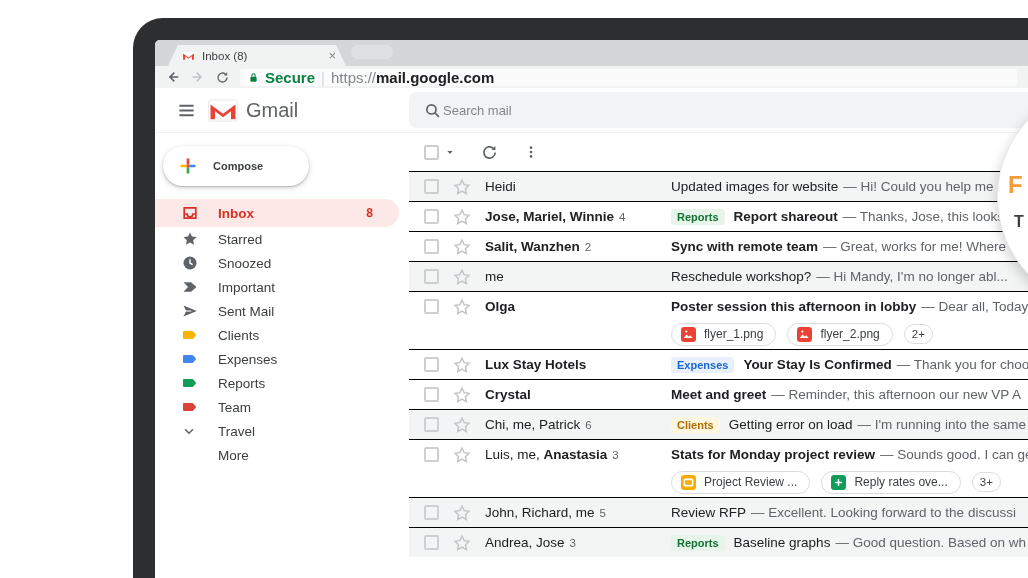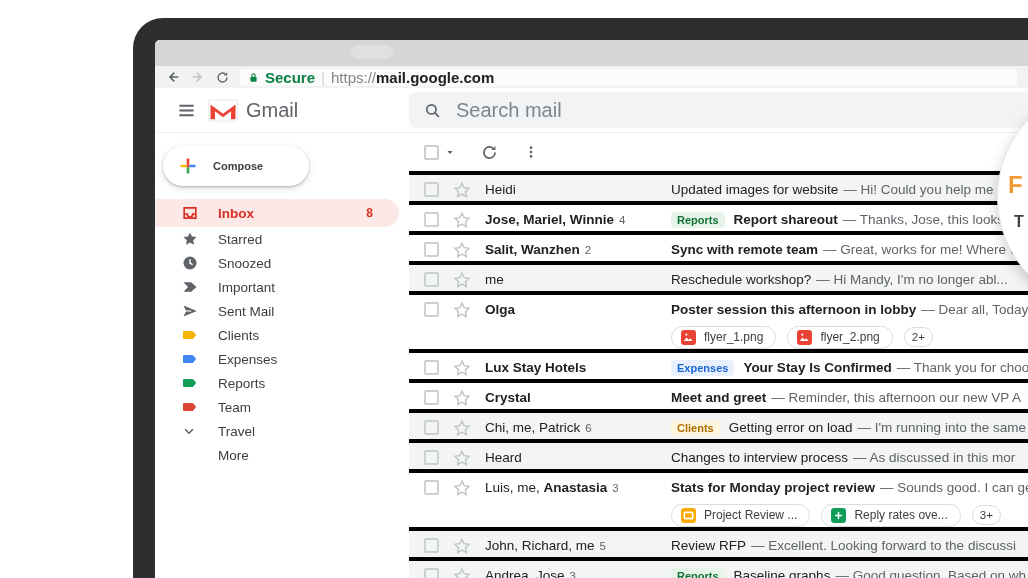--- a/index.html
+++ b/index.html
@@ -29,22 +29,22 @@
   .scheme{color:#80868b;}
   .host{color:#202124;font-weight:700;margin-top:20px;}
 
   
   .gheader{height:44px;display:flex;align-items:center;border-bottom:1px solid #f2f2f2;position:relative;background:#fff;}
   .burger{margin-left:22px;display:flex;cursor:pointer;}
   .glogo{margin-left:12px;display:flex;align-items:center;}
   .gname{font-size:20px;color:#5f6368;margin-left:8px;}
   .search{position:absolute;left:254px;right:0;top:4px;height:36px;background:#f1f3f4;
           border-radius:8px 0 0 8px;display:flex;align-items:center;padding-left:15px;}
-  .search input{border:none;background:transparent;outline:none;font-size:20px;color:#be185d;
-                margin-left:13px;width:70%;font-family:"Liberation Sans",sans-serif;}
+  .search input{border:none;background:transparent;outline:none;font-size:13px;color:#be185d;
+                width:70%;font-family:"Liberation Sans",sans-serif;}
   .search input::placeholder{color:#80868b;}
 
   
   .main{display:flex;height:446px;}
   .sidebar{width:254px;flex:none;padding-top:13px;box-sizing:border-box;}
   .compose{margin:0 0 13px 8px;width:146px;height:40px;border-radius:22px;background:#fff;
            box-shadow:0 1px 2px rgba(0,0,0,.22),0 2px 6px rgba(0,0,0,.15);
            display:flex;align-items:center;padding-left:15px;box-sizing:border-box;cursor:pointer;}
   .compose-label{font-size:11px;font-weight:700;color:#3c4043;margin-left:15px;}
   .side-item{height:24px;display:flex;align-items:center;padding-left:27px;font-size:13.5px;
@@ -57,21 +57,21 @@
 
   
   .content{flex:1;display:flex;flex-direction:column;min-width:0;position:relative;}
   .toolbar{height:38px;flex:none;display:flex;align-items:center;padding-left:15px;}
   .tb-check{width:15px;height:15px;border:2px solid #caced2;border-radius:2px;box-sizing:border-box;cursor:pointer;}
   .tb-caret{margin-left:5px;display:flex;cursor:pointer;}
   .tb-refresh{margin-left:25px;display:flex;cursor:pointer;}
   .tb-dots{margin-left:26px;display:flex;cursor:pointer;}
 
   .rows{flex:1;overflow:hidden;}
-  .row{height:30px;border-top:4px solid #000000;box-sizing:border-box;cursor:pointer;}
+  .row{height:30px;border-top:1px solid #000000;box-sizing:border-box;cursor:pointer;}
   .row.tall{height:58px;}
   .row.read{background:#f3f4f4;}
   .row-line{display:flex;align-items:center;height:29px;padding-left:15px;}
   .cb{width:15px;height:15px;border:2px solid #ccd0d4;border-radius:2px;box-sizing:border-box;flex:none;margin-right:14px;}
   .star{width:18px;height:18px;flex:none;margin-right:14px;display:flex;}
   .sender{width:186px;flex:none;font-size:13.5px;color:#202124;white-space:nowrap;overflow:hidden;}
   .sender .b{font-weight:700;}
   .cnt{font-size:11.5px;color:#5f6368;margin-left:5px;font-weight:400;}
   .mainline{flex:1;min-width:0;display:flex;align-items:center;white-space:nowrap;overflow:hidden;font-size:13.5px;}
   .chip{font-size:11px;font-weight:700;padding:2px 6px;border-radius:4px;margin-right:9px;flex:none;}
@@ -90,20 +90,30 @@
   .mag-t{position:absolute;left:16px;top:128px;font-size:16px;font-weight:700;}
 </style>
 </head>
 <body>
 
 <div class="bezel"></div>
 
 <div class="screen">
 
   <div class="tabbar">
+    <div class="tab">
+      <span class="navic">
+        <svg width="13" height="10" viewBox="0 0 24 18">
+            <rect x="0.5" y="0.5" width="23" height="17" rx="2" fill="#fff" stroke="#e8eaed"></rect>
+            <path fill="#ea4335" d="M2 16V4.2L12 11.6 22 4.2V16h-3.6V9.6L12 14.3 5.6 9.6V16z"></path>
+          </svg>
+      </span>
+      <span class="tab-title">Inbox (8)</span>
+      <span class="tab-close">×</span>
+    </div>
     <div class="newtab"></div>
   </div>
 
   <div class="addrbar">
     <span class="navic">
       <svg width="14" height="14" viewBox="0 0 16 16">
           <path fill="none" stroke="#5f6368" stroke-width="1.8" d="M9.5 3L4.5 8l5 5M4.5 8H14"></path>
         </svg>
     </span>
     <span class="navic">
@@ -424,35 +434,20 @@
                 </svg>
               </span>
               <span class="sender"><span>Chi, me, Patrick</span><span class="cnt">6</span></span>
               <div class="mainline">
                 <span class="chip" style="background: rgb(254, 247, 224); color: rgb(178, 108, 0);">Clients</span>
                 <span class="subj">Getting error on load</span>
                 <span class="snip">— I'm running into the same</span>
               </div>
             </div>
           </div>
-          <div class="row read">
-            <div class="row-line">
-              <span class="cb"></span>
-              <span class="star">
-                <svg width="18" height="18" viewBox="0 0 16 16">
-                  <path fill="none" stroke="#c0c4c9" stroke-width="1.3" d="M8 2l1.9 3.9 4.3.6-3.1 3 .7 4.3L8 11.7l-3.8 2.1.7-4.3-3.1-3 4.3-.6z"></path>
-                </svg>
-              </span>
-              <span class="sender"><span>Heard</span></span>
-              <div class="mainline">
-                <span class="subj">Changes to interview process</span>
-                <span class="snip">— As discussed in this mor</span>
-              </div>
-            </div>
-          </div>
           <div class="row unread tall">
             <div class="row-line">
               <span class="cb"></span>
               <span class="star">
                 <svg width="18" height="18" viewBox="0 0 16 16">
                   <path fill="none" stroke="#c0c4c9" stroke-width="1.3" d="M8 2l1.9 3.9 4.3.6-3.1 3 .7 4.3L8 11.7l-3.8 2.1.7-4.3-3.1-3 4.3-.6z"></path>
                 </svg>
               </span>
               <span class="sender"><span>Luis, me, </span><span class="b">Anastasia</span><span class="cnt">3</span></span>
               <div class="mainline">

